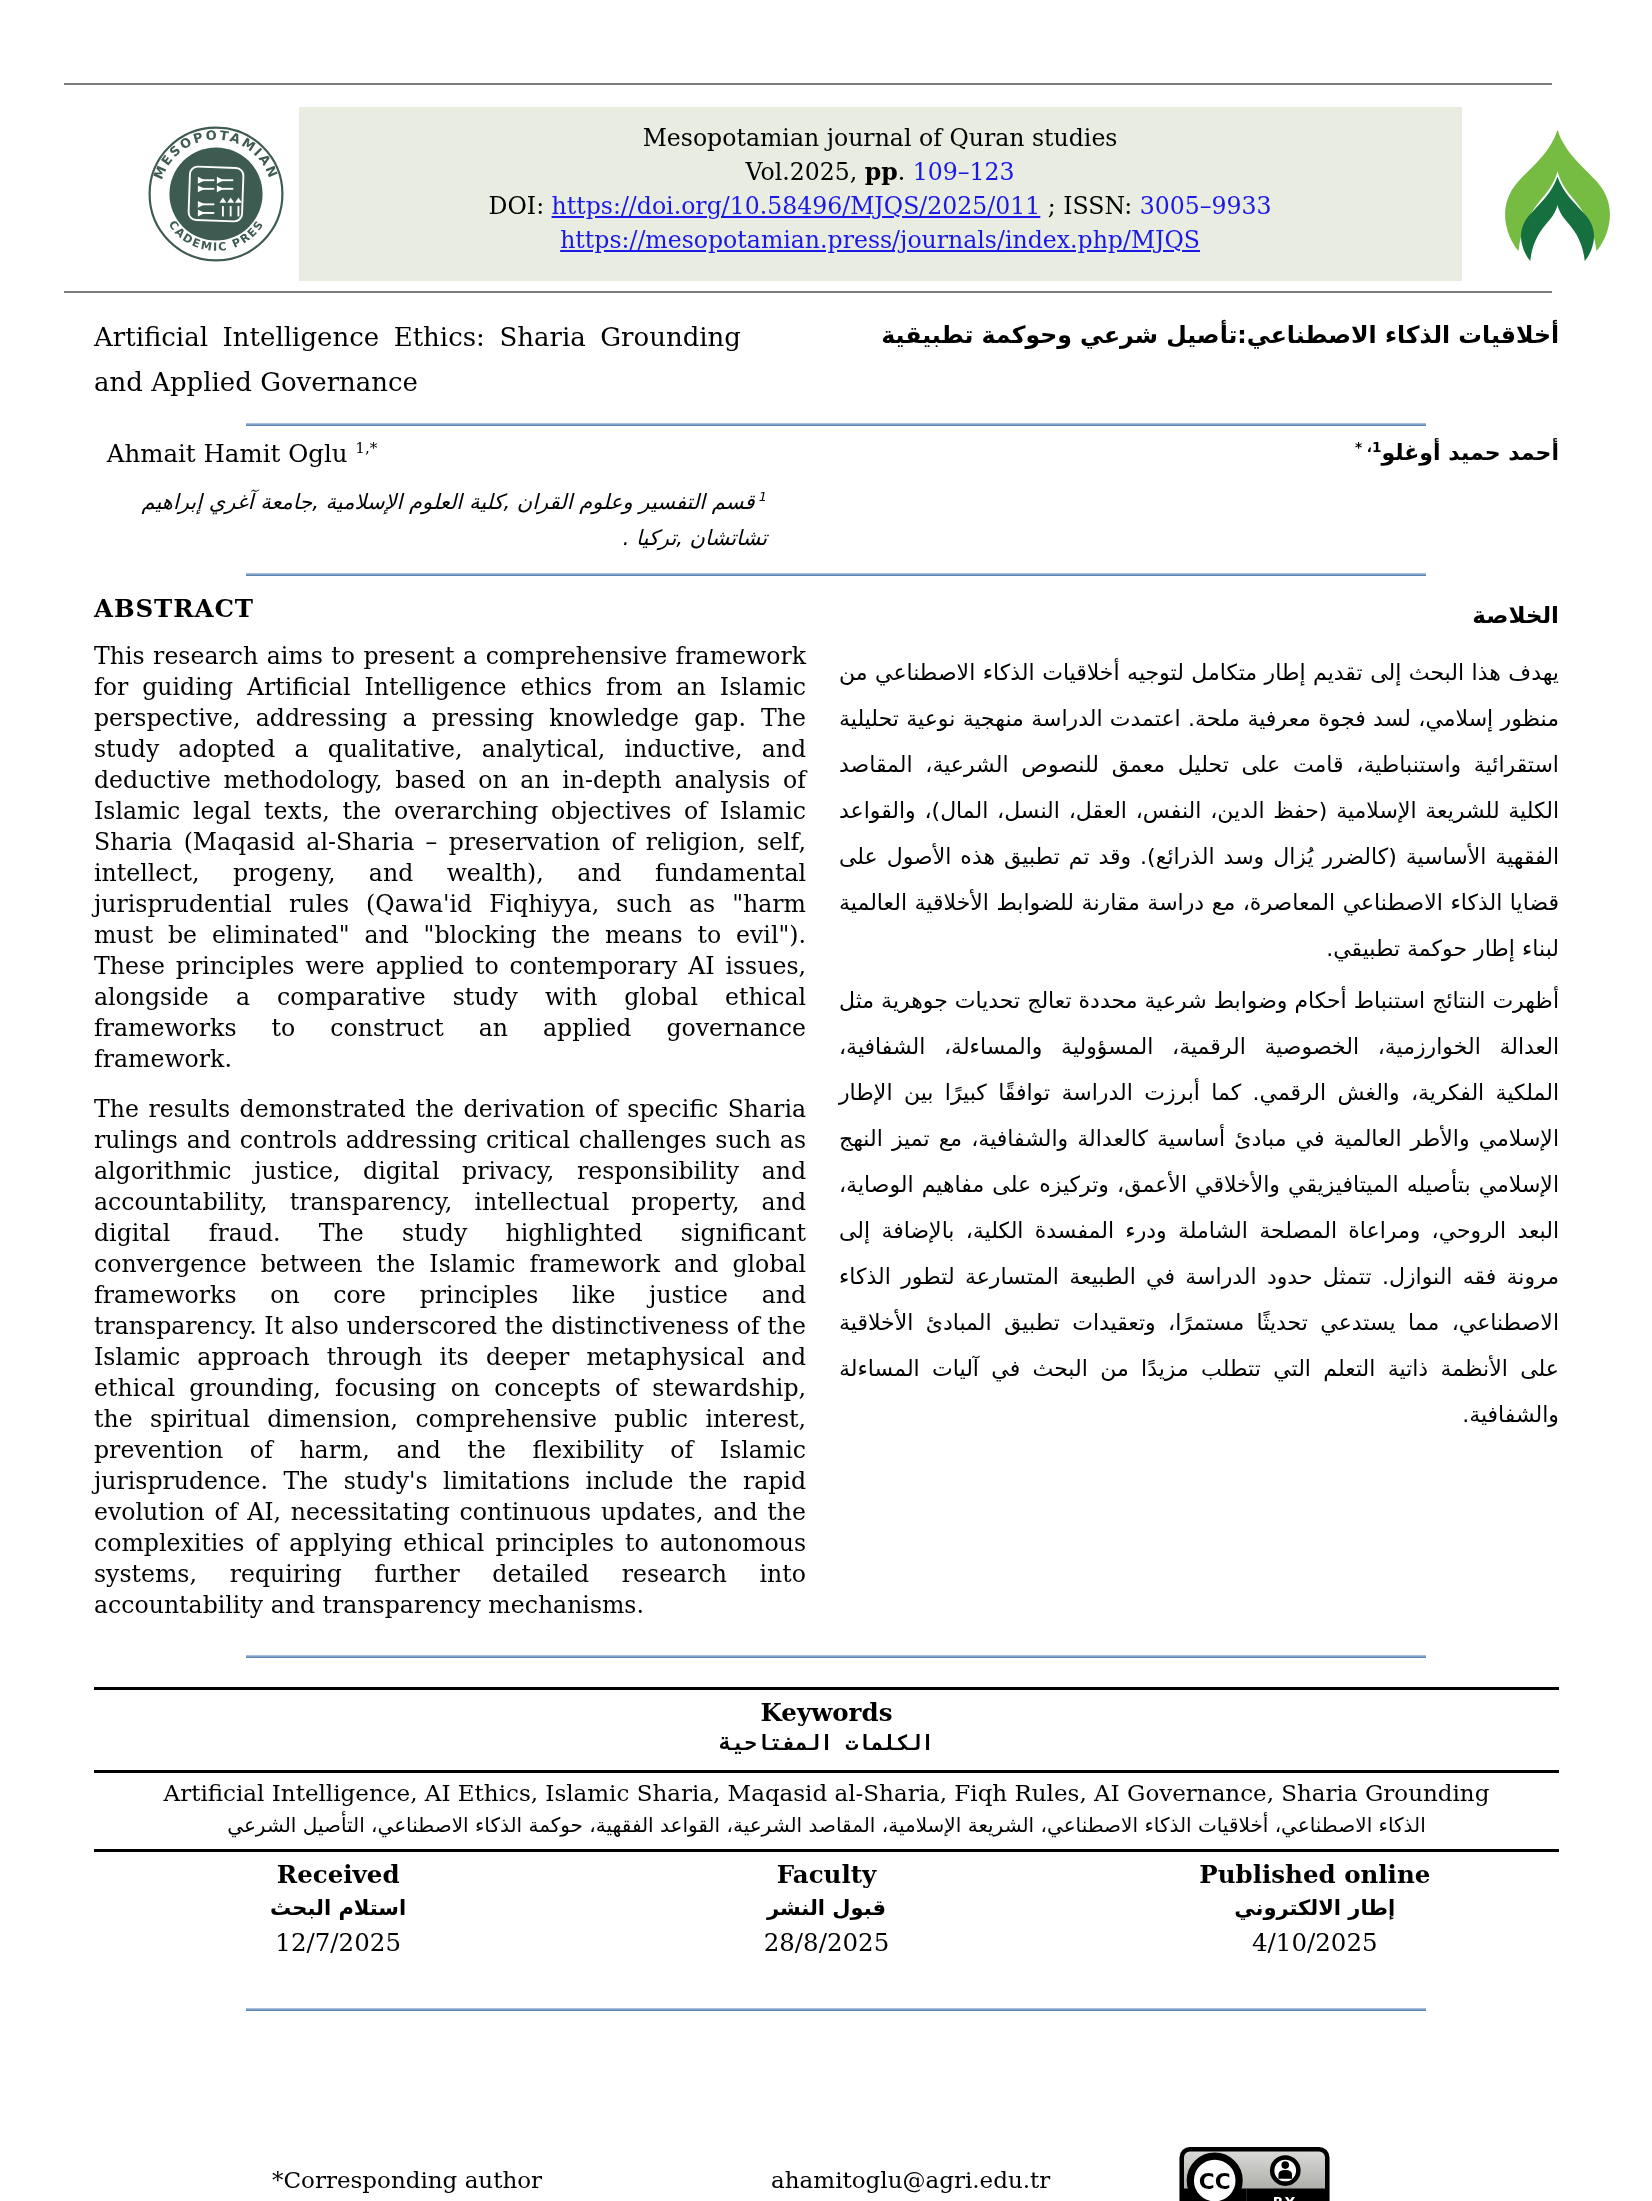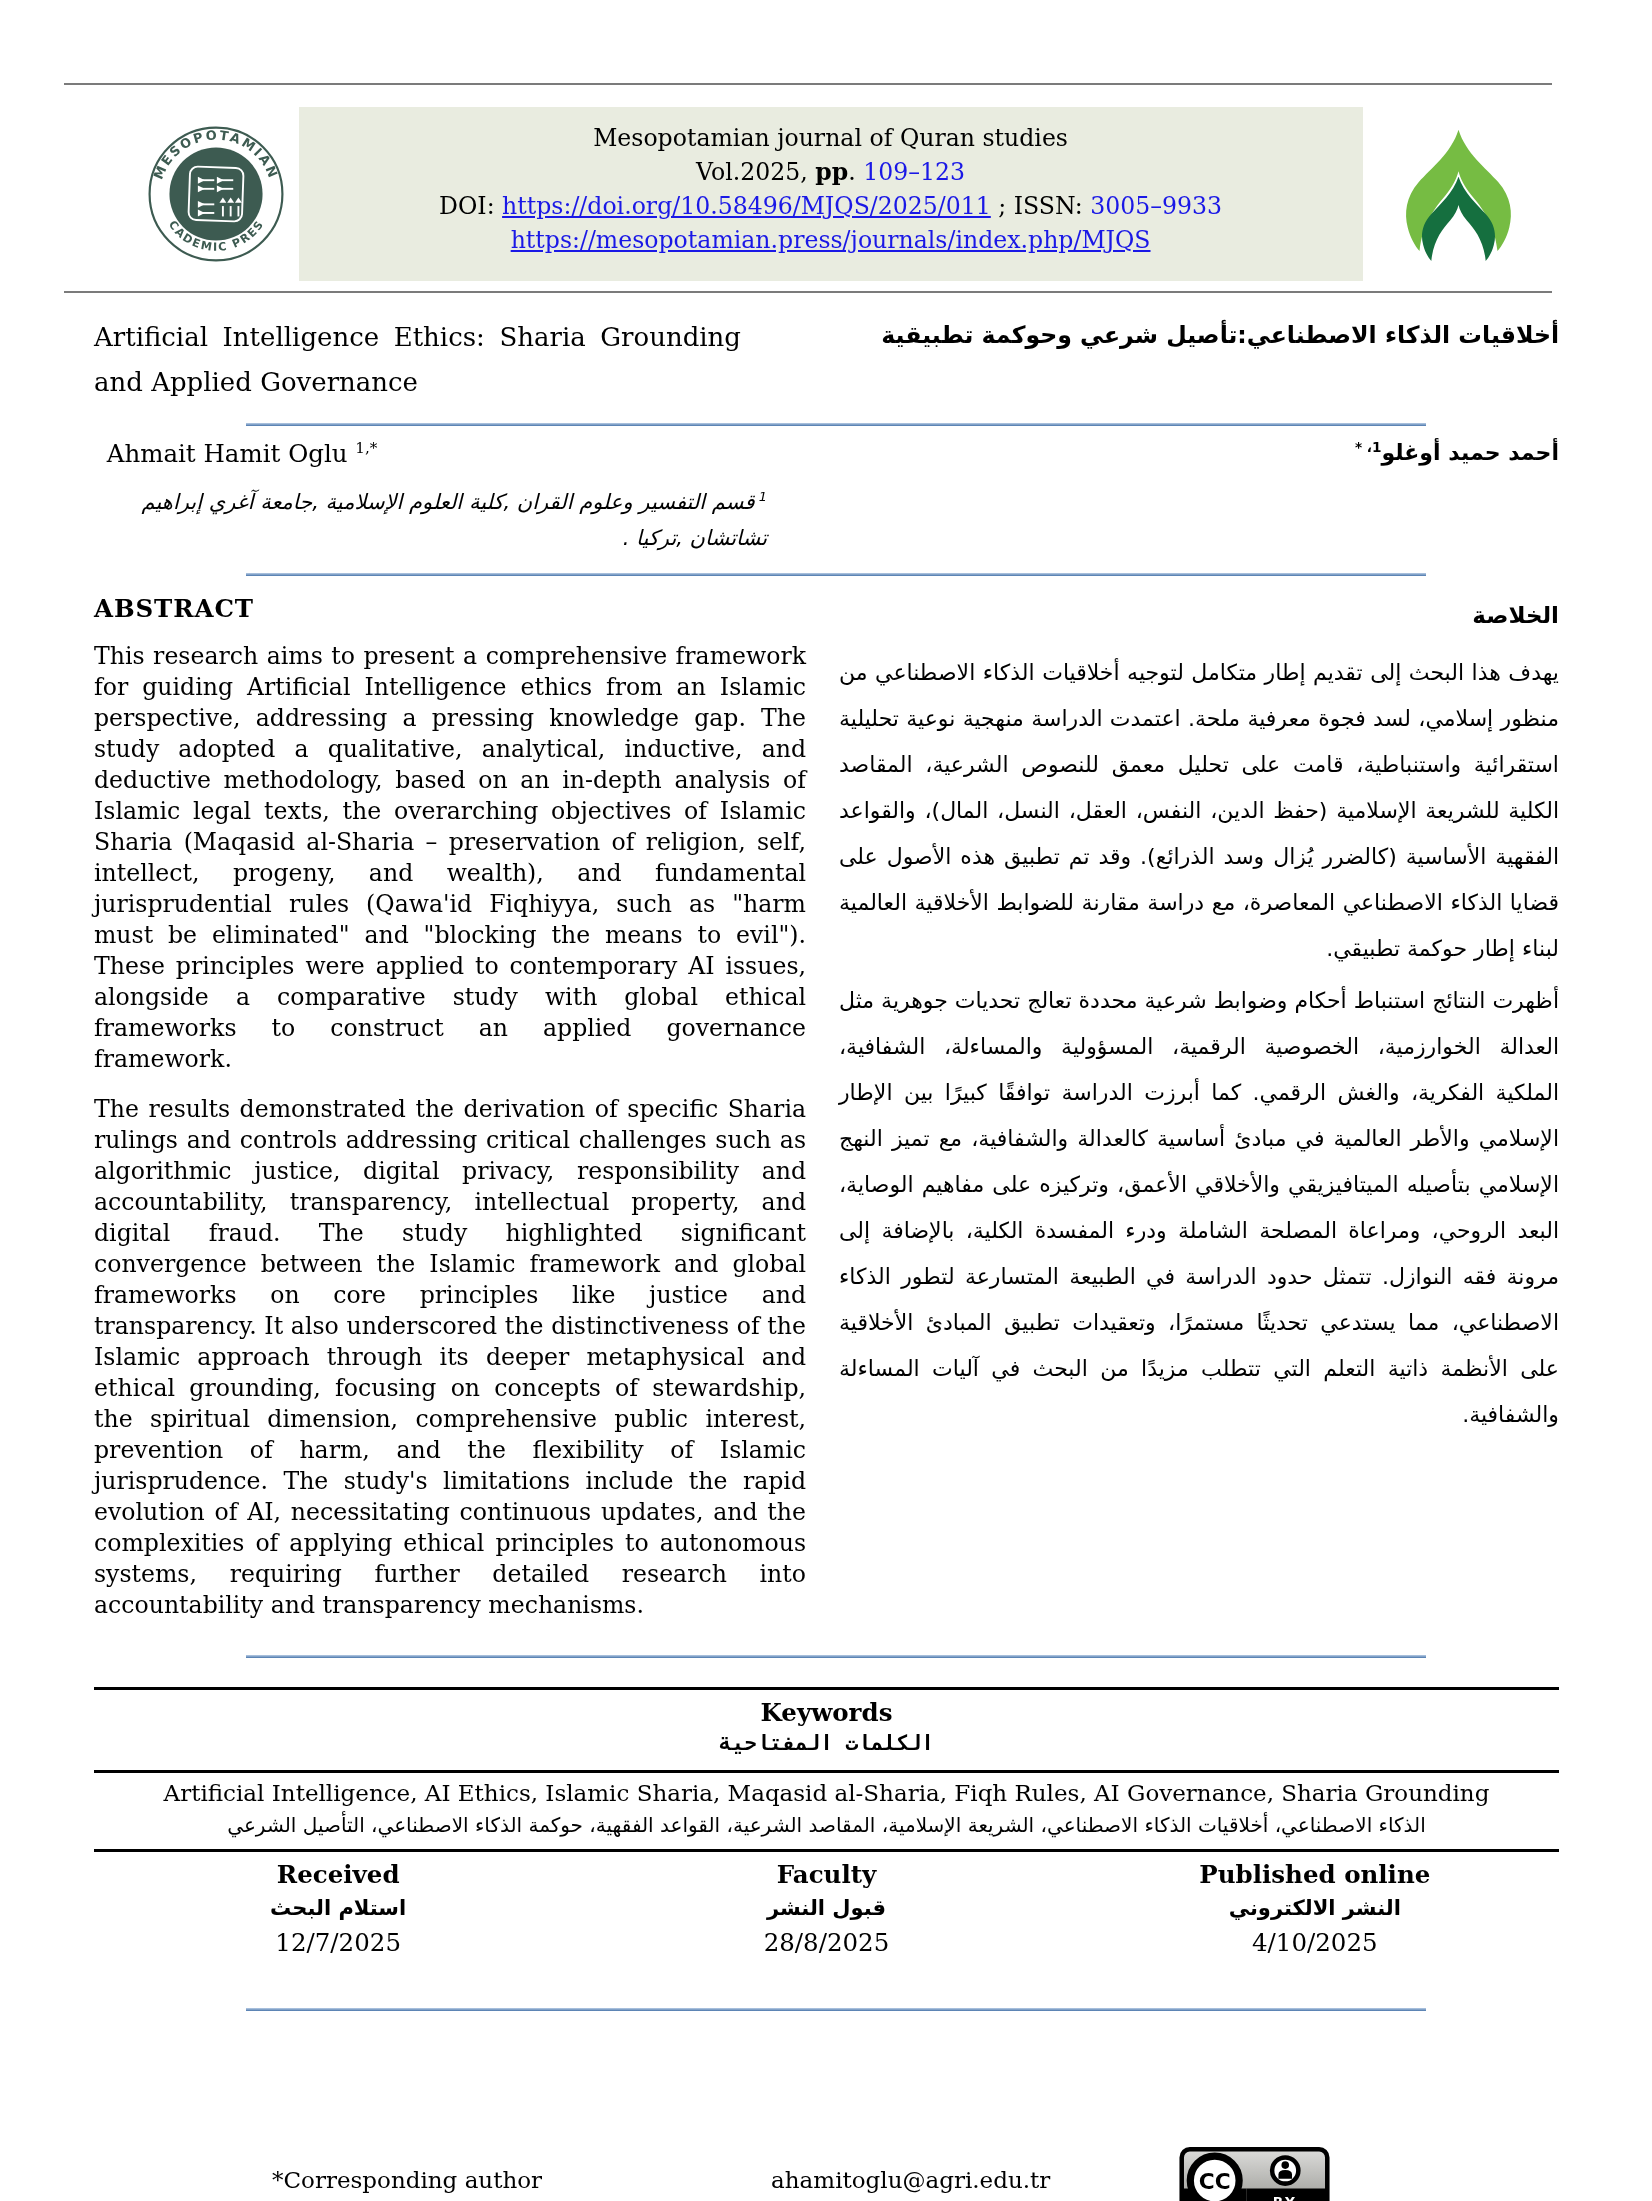--- a/index.html
+++ b/index.html
@@ -14,21 +14,21 @@
   }
   .rule-gray{height:1.8px;background:#7b7b7b;margin-left:64px;margin-right:101px;}
   .rule-gray.top{margin-top:83px;}
   .rule-gray.mid{margin-top:11.8px;}
   .rule-blue{height:3.6px;background:linear-gradient(#b9cde5,#4a76ab);margin-left:152px;margin-right:133px;}
 
   
   .masthead{display:flex;align-items:center;margin-top:23.6px;height:171px;}
   .press-logo{width:138px;height:138px;margin-left:147px;flex:0 0 auto;}
   .journal-box{
-    width:1064px;margin-left:13.6px;flex:0 0 auto;
+    width:1163px;margin-left:13.6px;flex:0 0 auto;
     background:#e9ece0;
     text-align:center;
     padding:14.5px 0 23.6px 0;
     font-size:23.6px;line-height:34px;
   }
   .flame-logo{width:133px;height:136px;margin-left:29px;flex:0 0 auto;}
   .link{color:#1a18e6;text-decoration:underline;text-decoration-color:#1a18e6;}
   .blue-text{color:#1a18e6;text-decoration:none;}
   .bold{font-weight:bold;}
 
@@ -192,21 +192,21 @@
           <div class="date-ar" dir="rtl" lang="ar">استلام البحث</div>
           <div class="date-val">12/7/2025</div>
         </div>
         <div class="date-col">
           <div class="date-en">Faculty</div>
           <div class="date-ar" dir="rtl" lang="ar">قبول النشر</div>
           <div class="date-val">28/8/2025</div>
         </div>
         <div class="date-col">
           <div class="date-en">Published online</div>
-          <div class="date-ar" dir="rtl" lang="ar">النشر الالكتروني</div>
+          <div class="date-ar" dir="rtl" lang="ar">إطار الالكتروني</div>
           <div class="date-val">4/10/2025</div>
         </div>
       </div>
     </section>
 
     <div class="rule-blue bottom"></div>
 
   </div>
 
   <footer class="page-footer">

